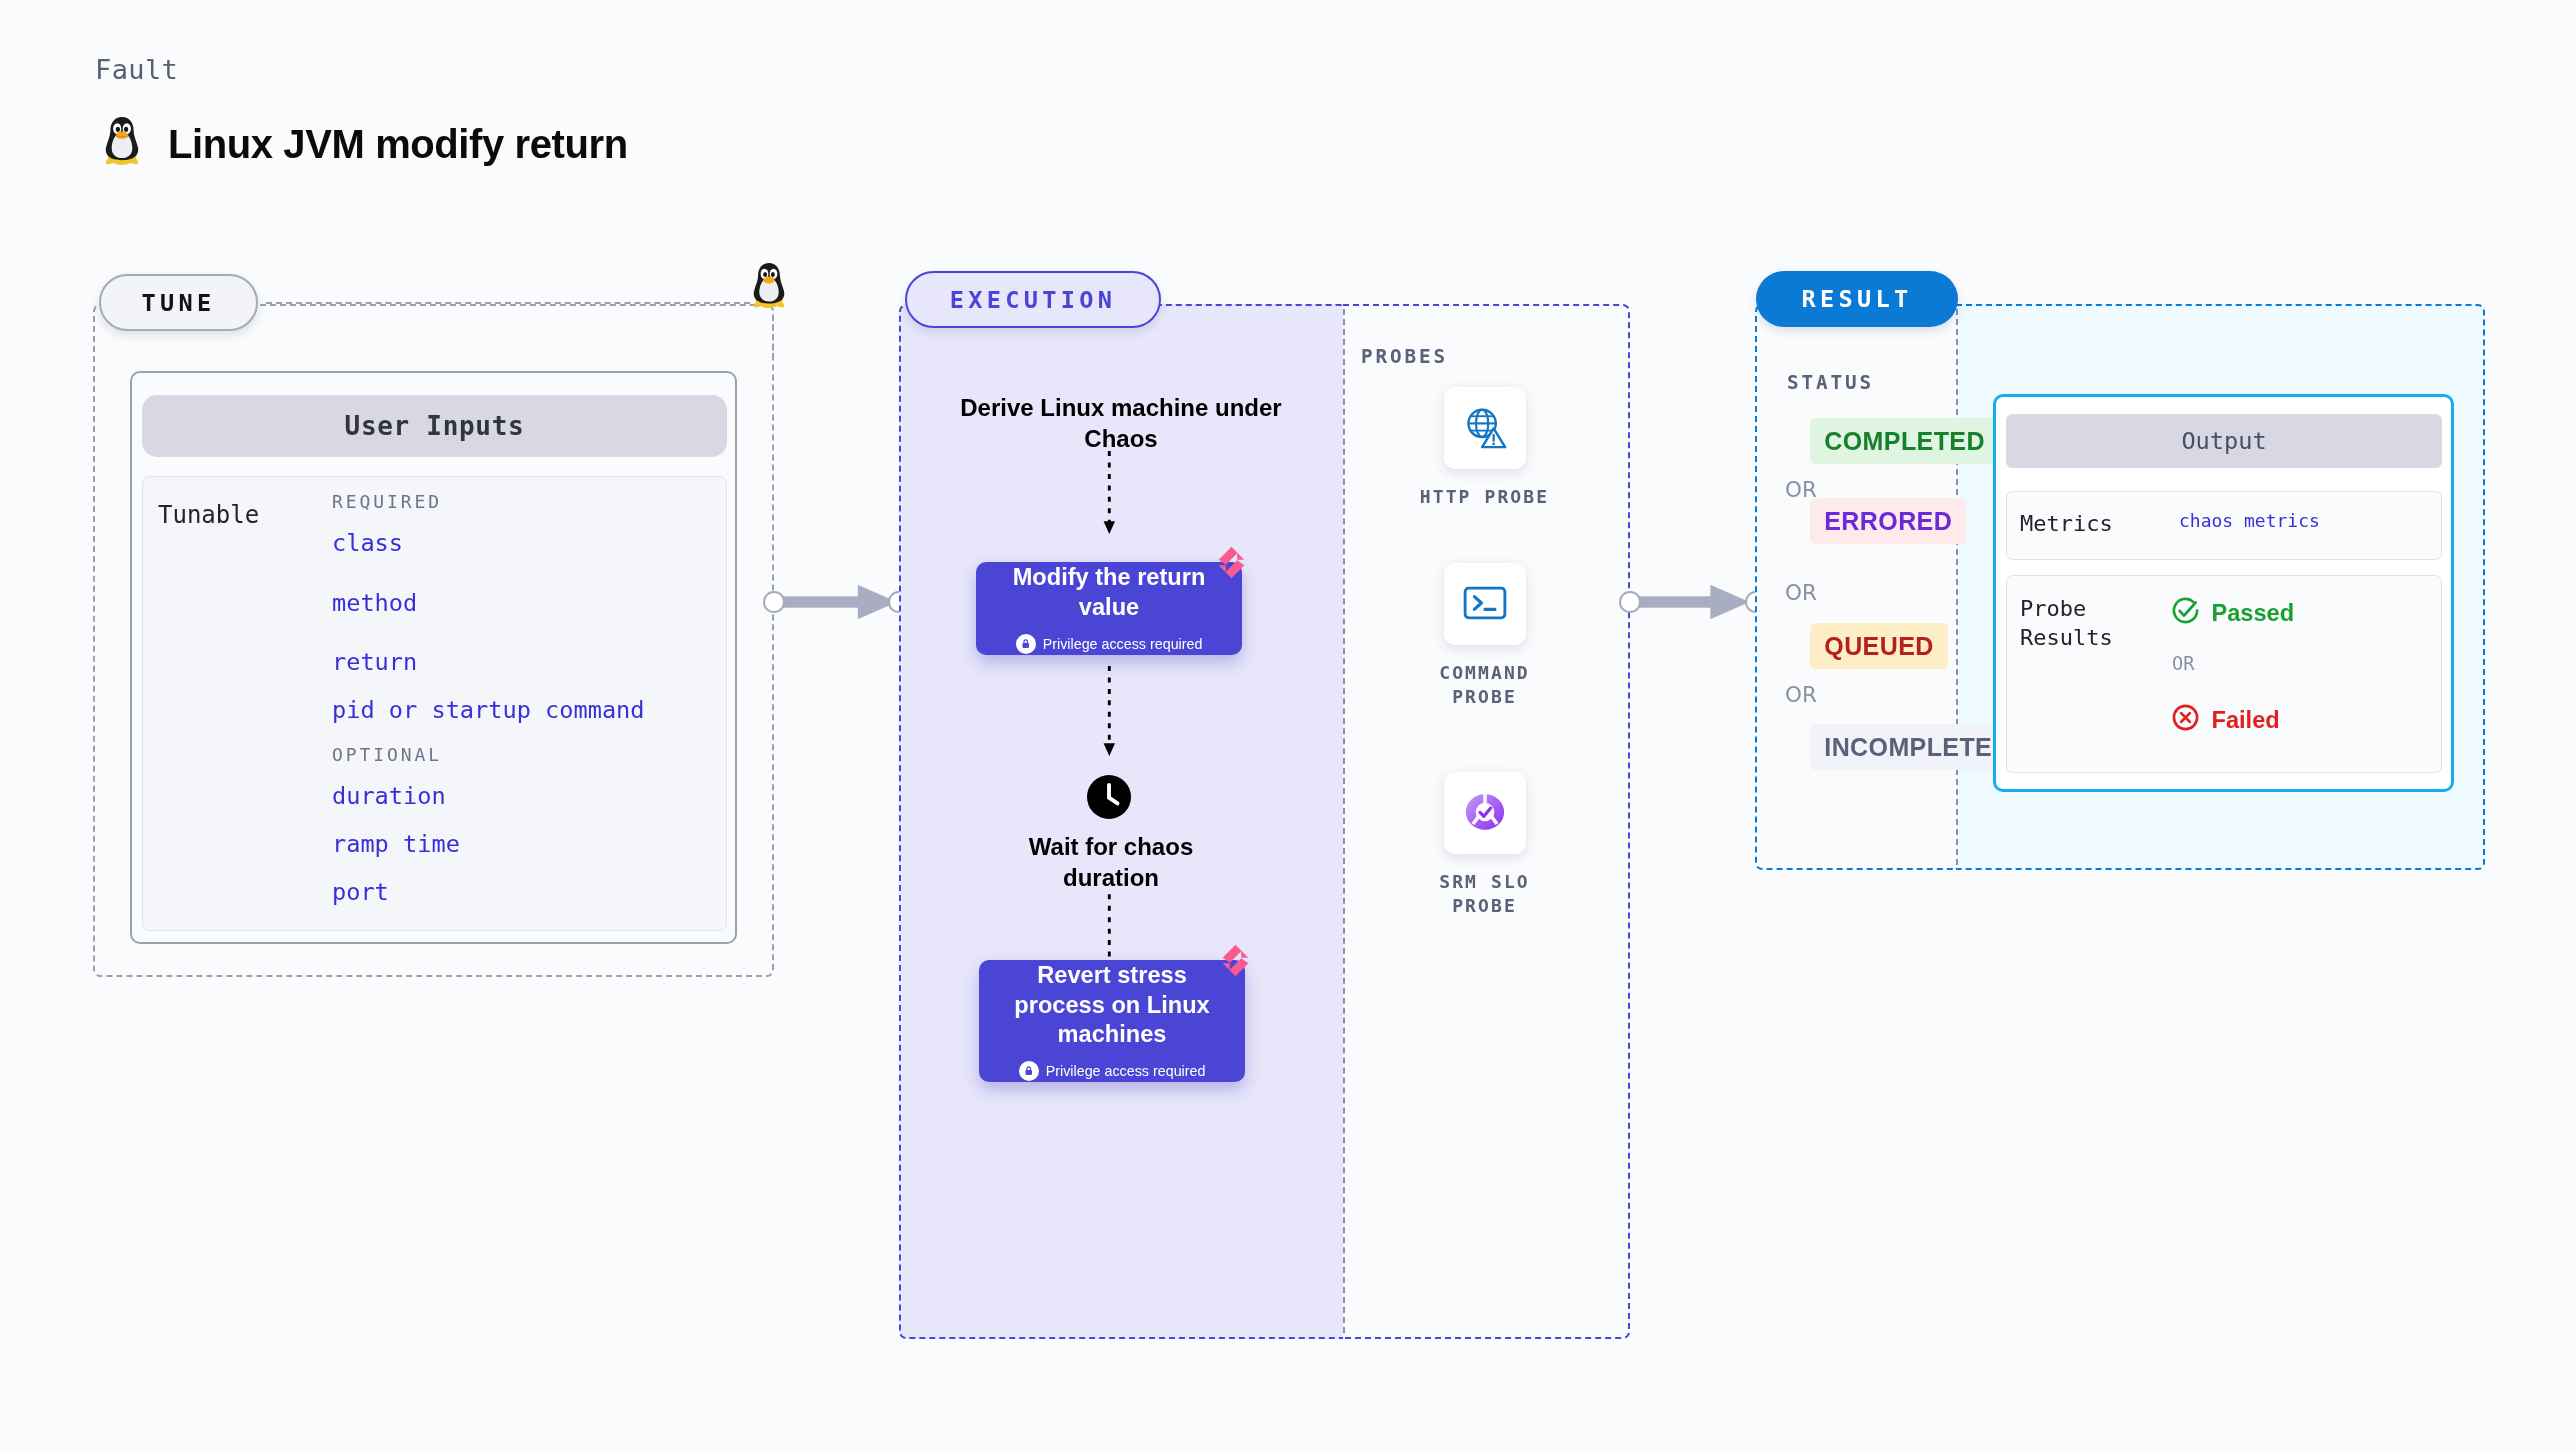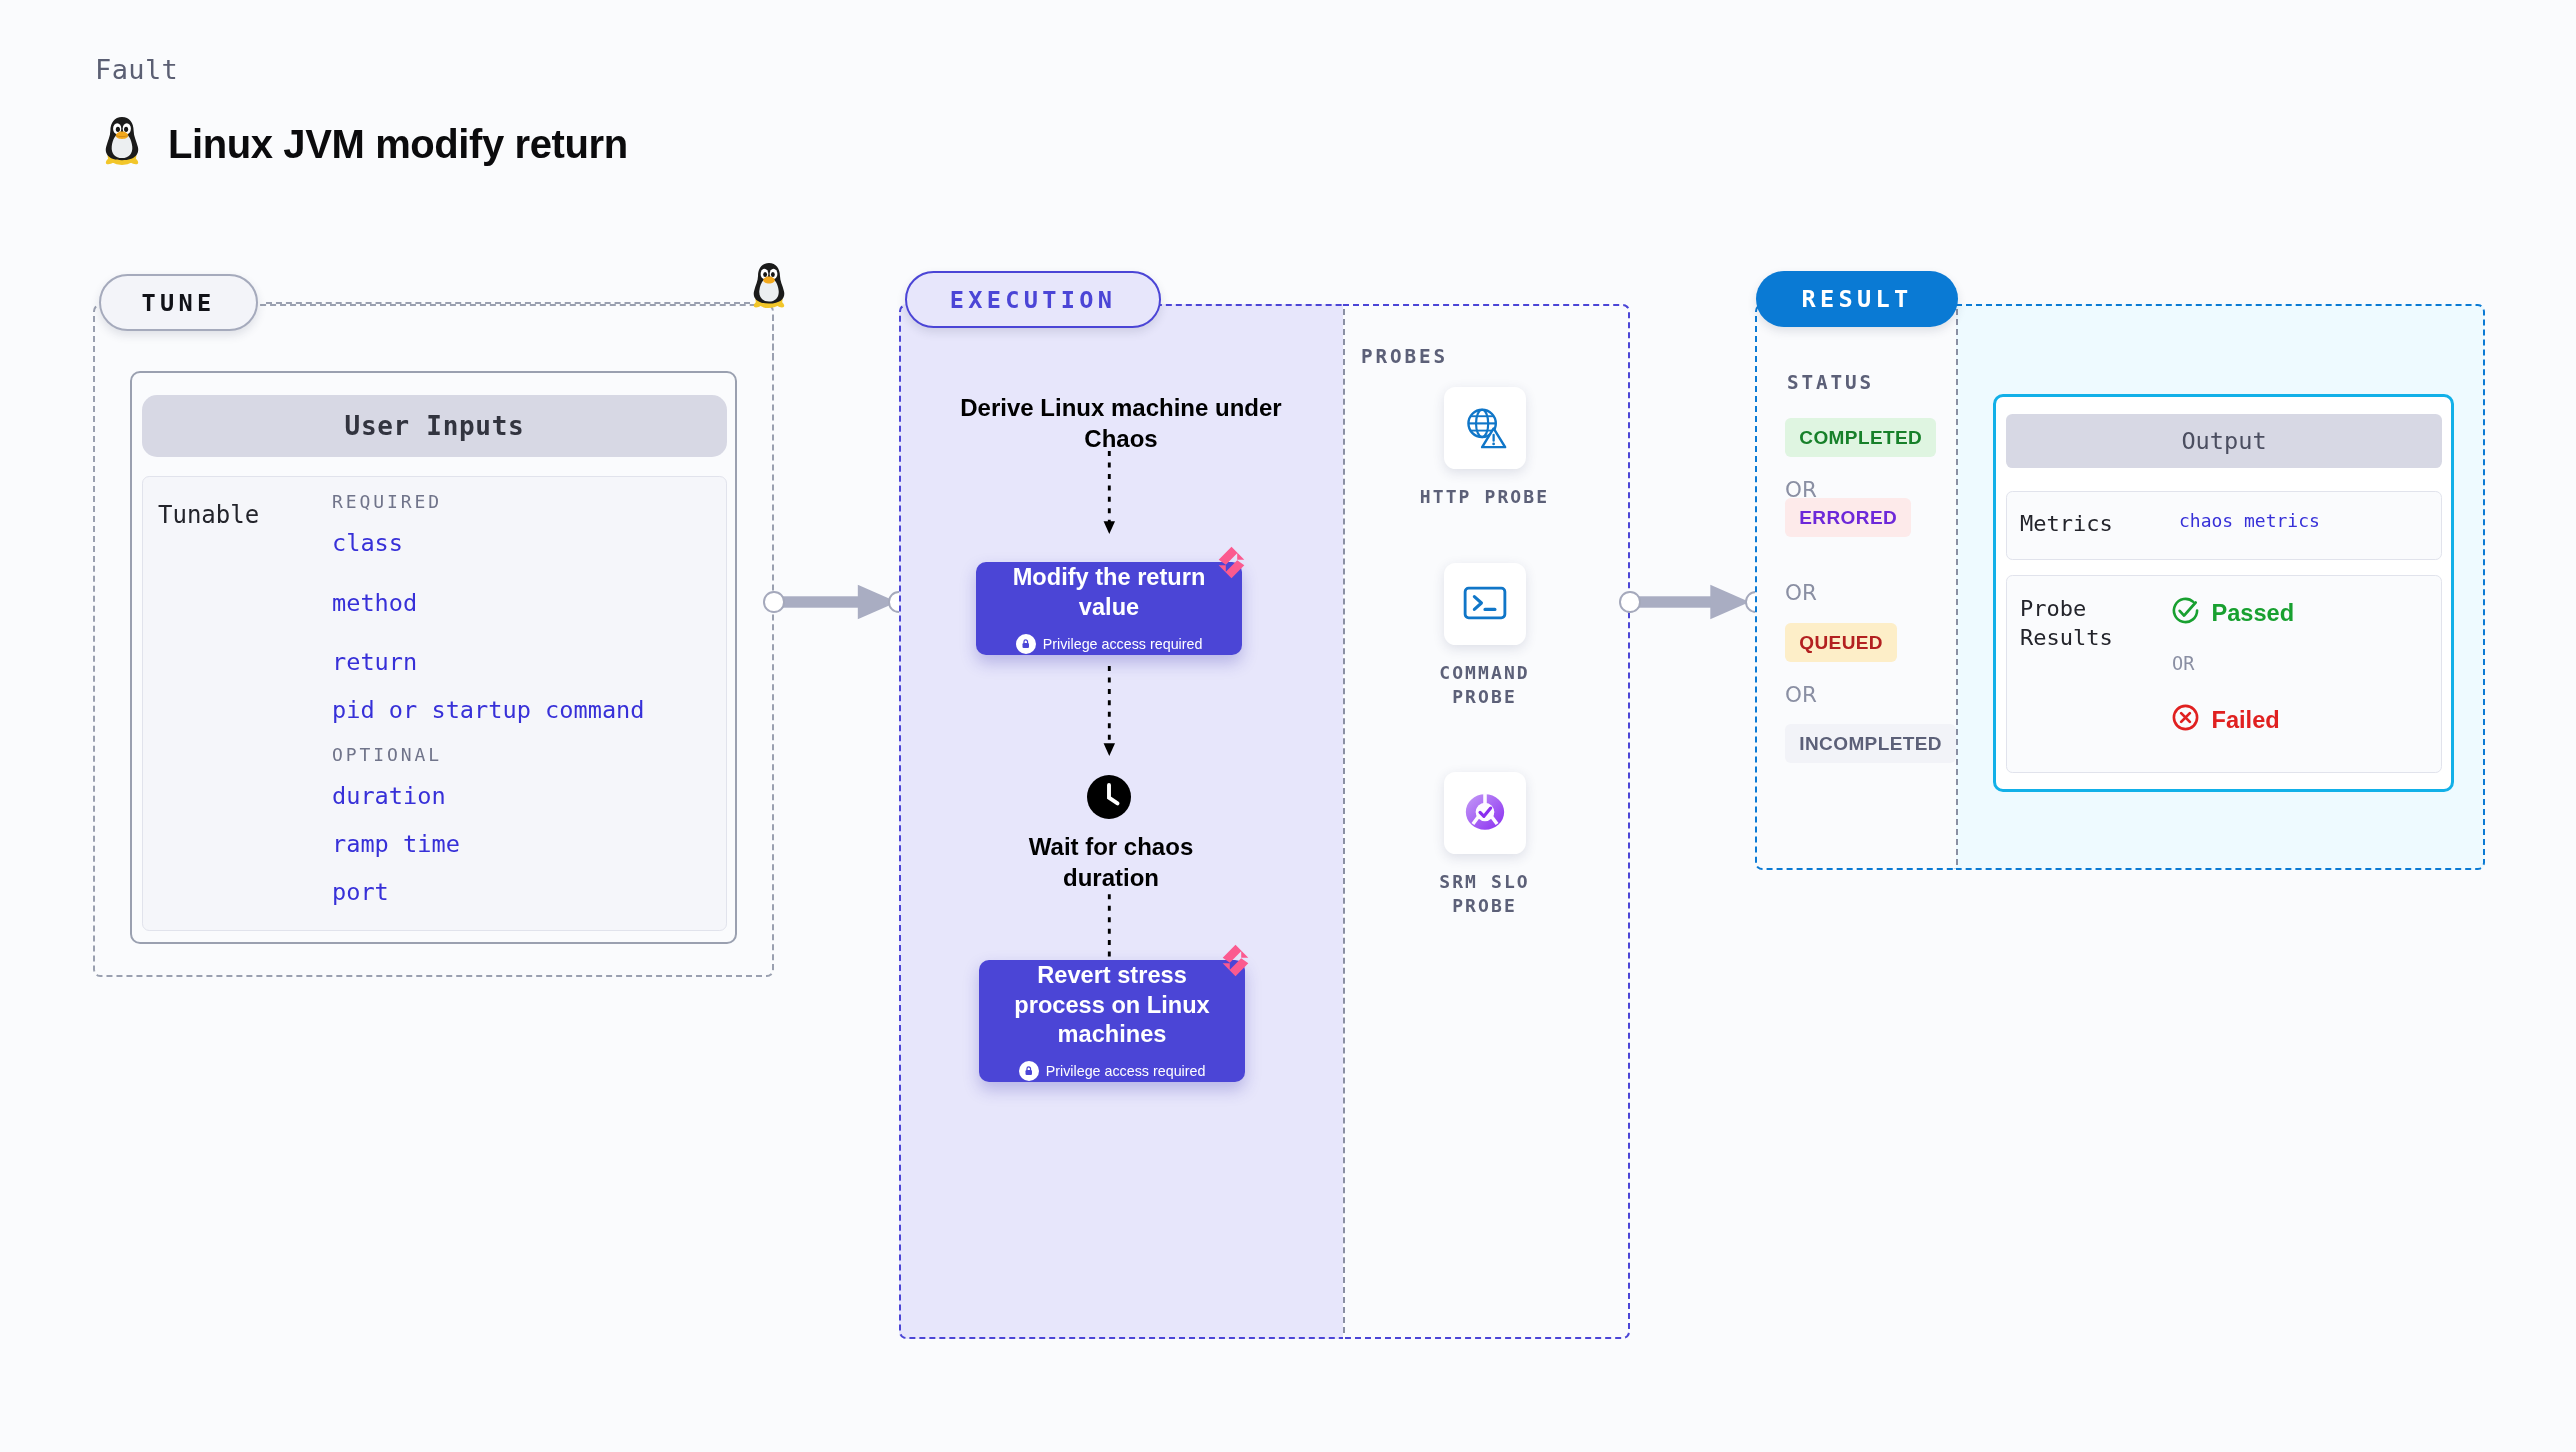--- a/index.html
+++ b/index.html
@@ -201,21 +201,21 @@
     font-family: "DejaVu Sans Mono", monospace;
     font-size: 18px; letter-spacing: 2.1px; color: #5c6078;
     line-height: 1.35; font-weight: 700;
   }
 
   
   .status-badge {
     position: absolute; border-radius: 5.7px;
     display: inline-flex; align-items: center;
     padding: 8.6px 14.3px;
-    font-size: 19px; font-weight: 700; letter-spacing: 0.4px;
+    font-size: 25px; font-weight: 700; letter-spacing: 0.4px; margin-left: 25px;
   }
   .or-text {
     position: absolute; font-size: 21.5px; color: #8a8fa3;
     font-family: "DejaVu Sans", sans-serif;
   }
   .out-card {
     position: absolute; left: 1993px; top: 394px;
     width: 461px; height: 398px;
     border: 3.6px solid #12b0e8; border-radius: 10px;
     background: #ffffff; box-sizing: border-box;

